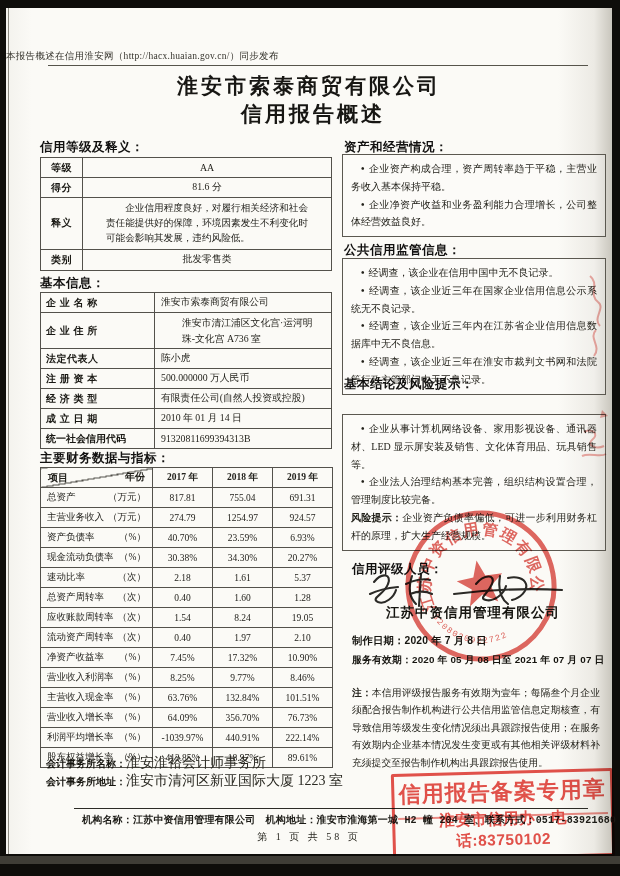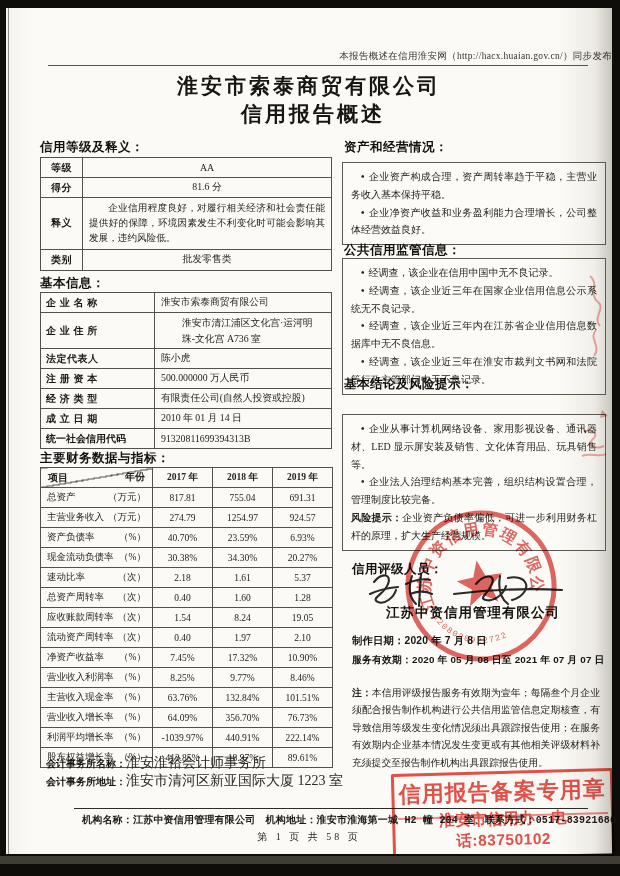--- a/index.html
+++ b/index.html
@@ -5,32 +5,32 @@
   html,body{margin:0;padding:0;}
   body{width:620px;height:876px;position:relative;background:#0e0d0a;overflow:hidden;
        font-family:"Liberation Serif",serif;color:#23221d;}
   .page{position:absolute;left:6px;top:8px;width:606px;height:846px;
         background:linear-gradient(90deg,#f3f2ed 0px,#fbfaf6 26px,#fbfaf6 552px,#eceae4 588px,#c9c6bd 606px);}
   .page-left-edge{position:absolute;left:2px;top:0;bottom:0;width:1px;background:#8d8b82;}
   .bottom-band{position:absolute;left:0;right:0;top:856px;height:8px;background:#3f3d36;}
 
   .abs{position:absolute;}
   .h{font-family:"Liberation Sans",sans-serif;font-weight:bold;font-size:12.5px;color:#121110;letter-spacing:.5px;}
-  .notice{width:100%;text-align:right;font-size:9.5px;color:#35332c;letter-spacing:.3px;}
+  .notice{width:100%;text-align:left;font-size:9.5px;color:#35332c;letter-spacing:.3px;}
   .notice-rule{border-top:1px solid #56544b;}
   .title{width:100%;text-align:center;font-family:"Liberation Sans",sans-serif;
          font-weight:900;font-size:21px;letter-spacing:3px;color:#171613;}
 
   table{border-collapse:collapse;table-layout:fixed;}
   td{border:1px solid #53514b;overflow:hidden;}
   .lblcell{font-family:"Liberation Sans",sans-serif;font-weight:bold;font-size:10px;color:#191813;
            padding:2px 5px;letter-spacing:.5px;}
   .valcell{font-size:9.8px;padding:2px 6px;color:#24231d;}
   .center{text-align:center;}
-  .meaning{font-size:9.6px;line-height:1.55;text-align:justify;text-indent:2em;padding:3px 6px;}
+  .meaning{font-size:9.6px;line-height:1.55;text-align:justify;text-indent:2em;padding:3px 23px;}
 
   .fin td{height:17px;font-size:9.5px;}
   .fin .metric{display:flex;justify-content:space-between;align-items:center;padding:0 5px;}
   .fin .num{text-align:center;}
   .yearhead{font-weight:bold;font-size:10.5px;text-align:center;}
   .corner{position:relative;height:34px;
     background:linear-gradient(to bottom right,transparent calc(50% - .6px),#53514b calc(50% - .6px),#53514b calc(50% + .6px),transparent calc(50% + .6px));}
   .corner .ct{position:absolute;top:2px;right:7px;font-family:"Liberation Sans",sans-serif;font-weight:bold;font-size:10px;}
   .corner .cb{position:absolute;bottom:2px;left:7px;font-family:"Liberation Sans",sans-serif;font-weight:bold;font-size:10px;}
 
@@ -321,21 +321,21 @@
     </table>
 
   <div class="abs" style="top:745px;left:40px;">
     <span class="inline-label">会计事务所名称：</span><span class="inline-val">淮安淮裕会计师事务所</span>
   </div>
   <div class="abs" style="top:763px;left:40px;">
     <span class="inline-label">会计事务所地址：</span><span class="inline-val">淮安市清河区新亚国际大厦 1223 室</span>
   </div>
 
   <div class="abs h" style="top:131px;left:338px;">资产和经营情况：</div>
-  <div class="abs box" style="top:146px;left:336px;width:246px;margin-top:8px;">
+  <div class="abs box" style="top:146px;left:336px;width:246px;">
     <p><span class="blt">•</span><span>企业资产构成合理，资产周转率趋于平稳，主营业务收入基本保持平稳。</span></p>
     <p><span class="blt">•</span><span>企业净资产收益和业务盈利能力合理增长，公司整体经营效益良好。</span></p>
   </div>
 
   <div class="abs h" style="top:234px;left:338px;">公共信用监管信息：</div>
   <div class="abs box" style="top:250px;left:336px;width:246px;">
     <p><span class="blt">•</span><span>经调查，该企业在信用中国中无不良记录。</span></p>
     <p><span class="blt">•</span><span>经调查，该企业近三年在国家企业信用信息公示系统无不良记录。</span></p>
     <p><span class="blt">•</span><span>经调查，该企业近三年内在江苏省企业信用信息数据库中无不良信息。</span></p>
     <p><span class="blt">•</span><span>经调查，该企业近三年在淮安市裁判文书网和法院等行政主管部门中无不良记录。</span></p>

